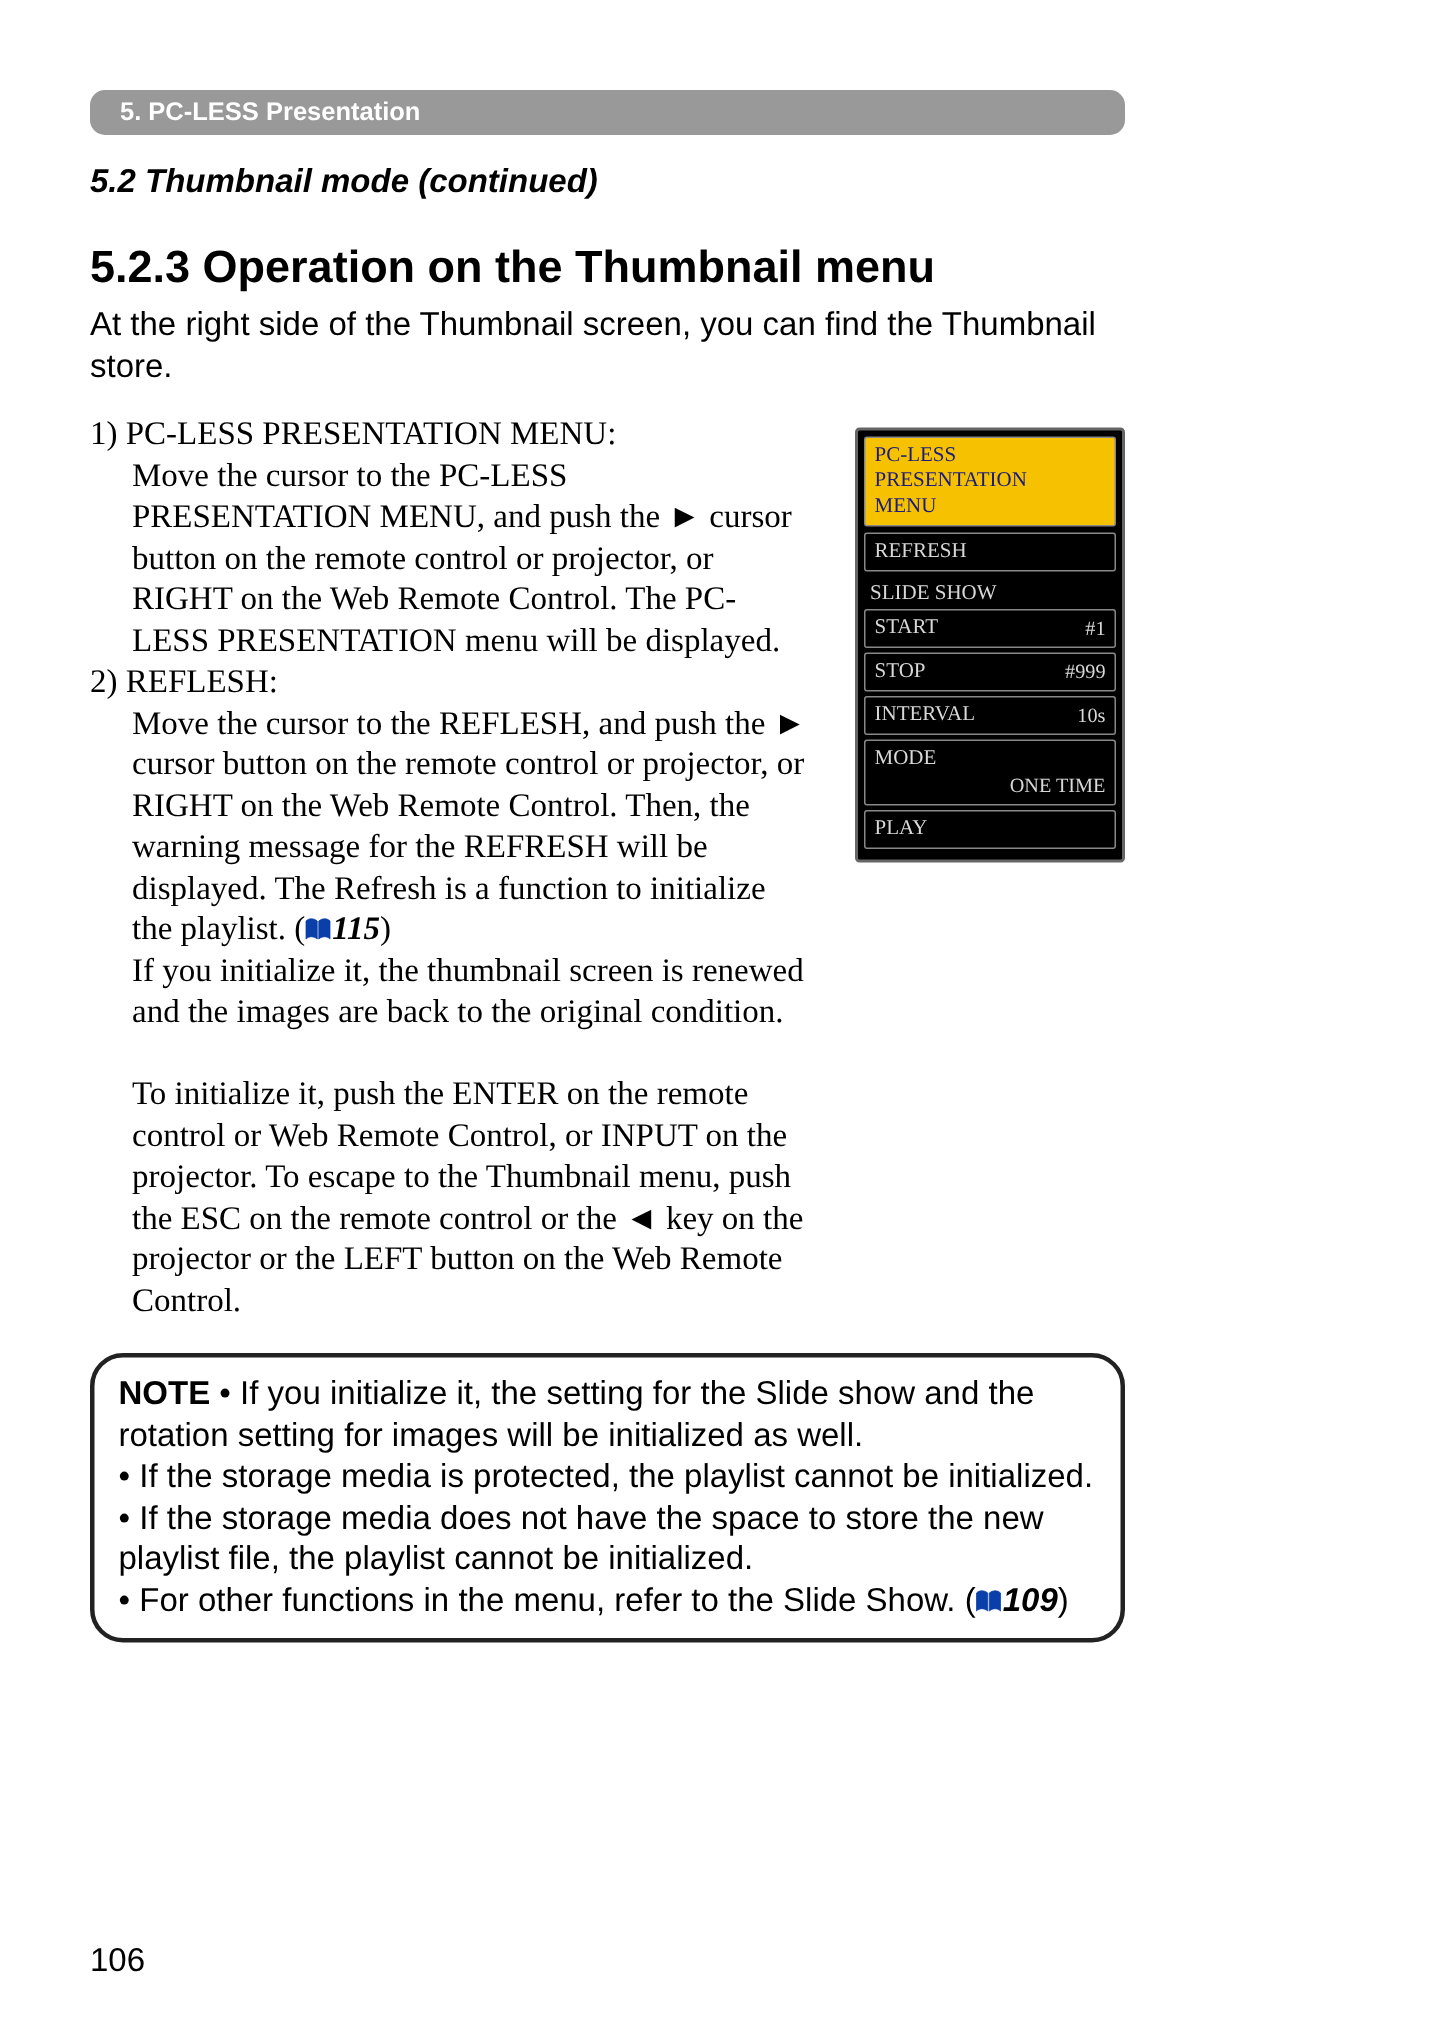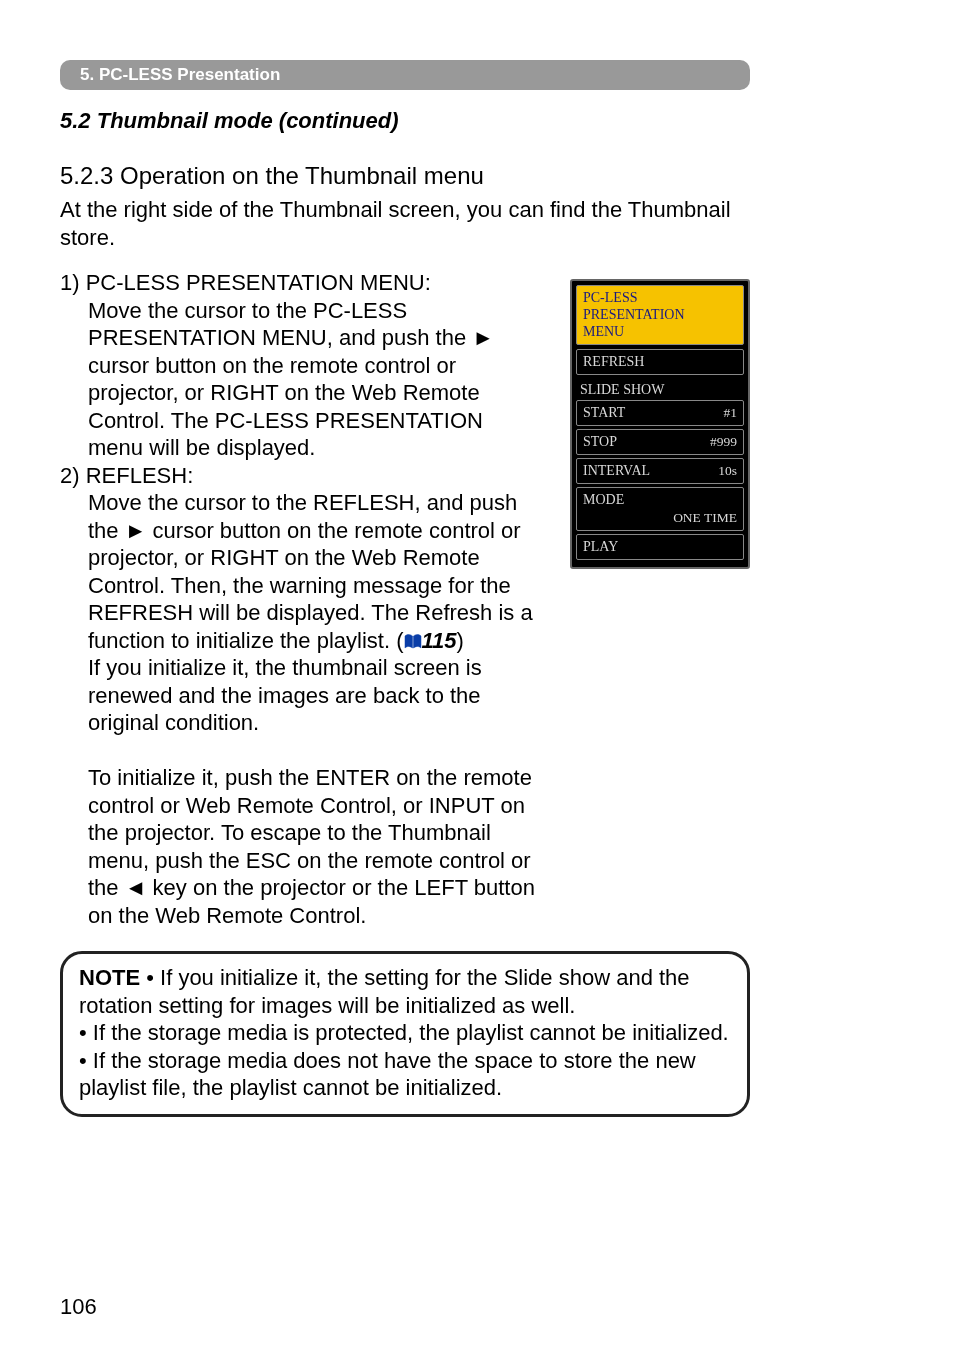--- a/index.html
+++ b/index.html
@@ -28,22 +28,22 @@
     font-weight: bold;
     font-size: 17px;
   }
   .subtitle {
     font-style: italic;
     font-weight: bold;
     font-size: 22px;
     margin: 18px 0 28px 0;
   }
   .section-heading {
-    font-weight: normal;
-    font-size: 24px;
+    font-weight: bold;
+    font-size: 30px;
     margin-bottom: 6px;
   }
   .body-text {
     font-size: 22px;
     line-height: 1.25;
   }
   .columns {
     display: flex;
     gap: 30px;
     margin-top: 18px;
@@ -51,20 +51,21 @@
   .left-col {
     flex: 1;
   }
   .right-col {
     width: 180px;
     flex-shrink: 0;
     padding-top: 10px;
   }
   .list-item {
     margin-bottom: 0;
+    font-family: Liberation Serif, serif;
   }
   .list-indent {
     padding-left: 28px;
   }
   .ref-icon {
     display: inline-block;
     vertical-align: -2px;
   }
   .ref-icon svg { display: block; }
   .ref-num {
@@ -204,17 +205,22 @@
           <span>PLAY</span>
         </div>
       </div>
     </div>
   </div>
 
   <div class="note-box">
     <span class="note-label">NOTE</span><span> • If you initialize it, the setting for the Slide show and the rotation setting for images will be initialized as well.</span>
     <div>• If the storage media is protected, the playlist cannot be initialized.</div>
     <div>• If the storage media does not have the space to store the new playlist file, the playlist cannot be initialized.</div>
+    <div>
+      <span>• For other functions in the menu, refer to the Slide Show. (</span><span class="ref-icon"><svg width="18" height="16" viewBox="0 0 18 16">
+            <path d="M1 2 C3 0 6 0 8.5 2 L8.5 14 C6 12 3 12 1 14 Z M17 2 C15 0 12 0 9.5 2 L9.5 14 C12 12 15 12 17 14 Z" fill="#0a3ea8" stroke="#0a3ea8" stroke-width="0.5"></path>
+          </svg></span><span class="ref-num">109</span><span>)</span>
+    </div>
   </div>
 
   <div class="page-num">106</div>
 
 </div>
 
 </body></html>

